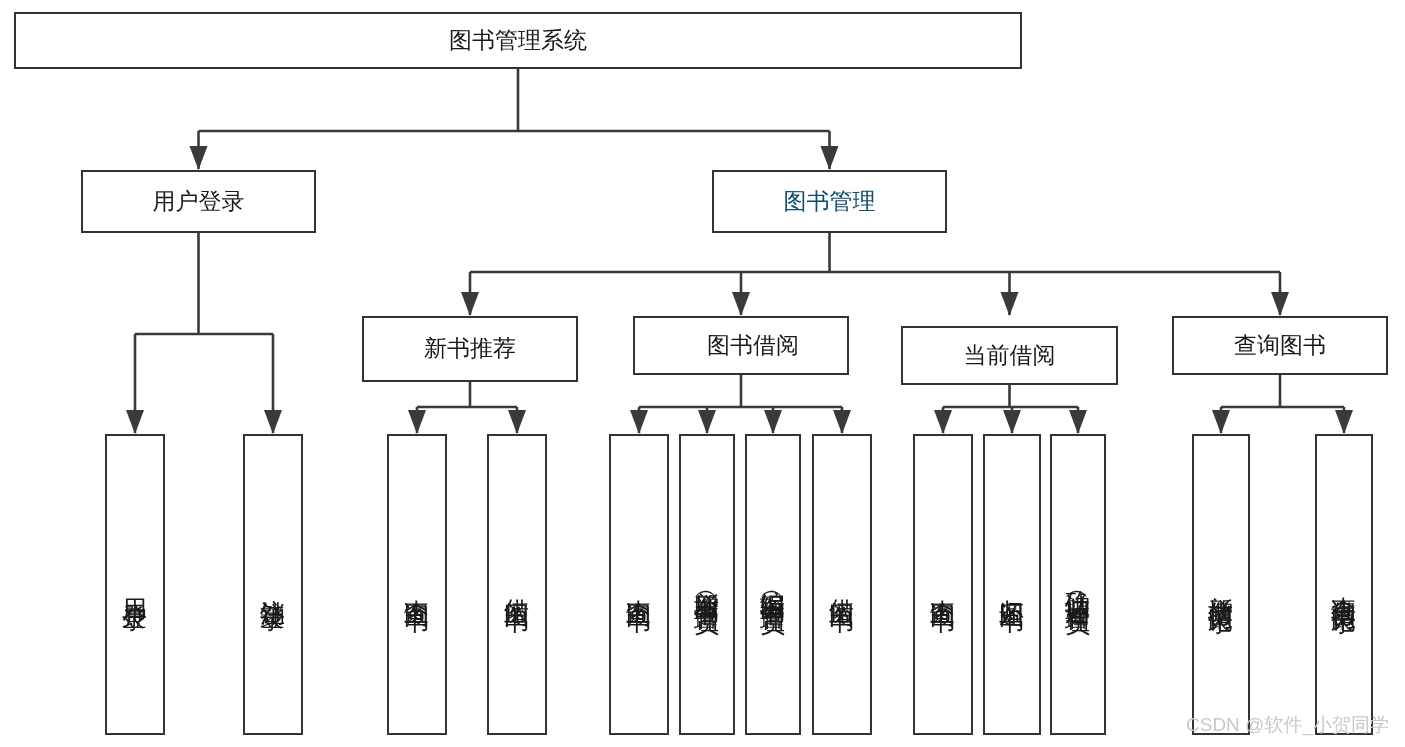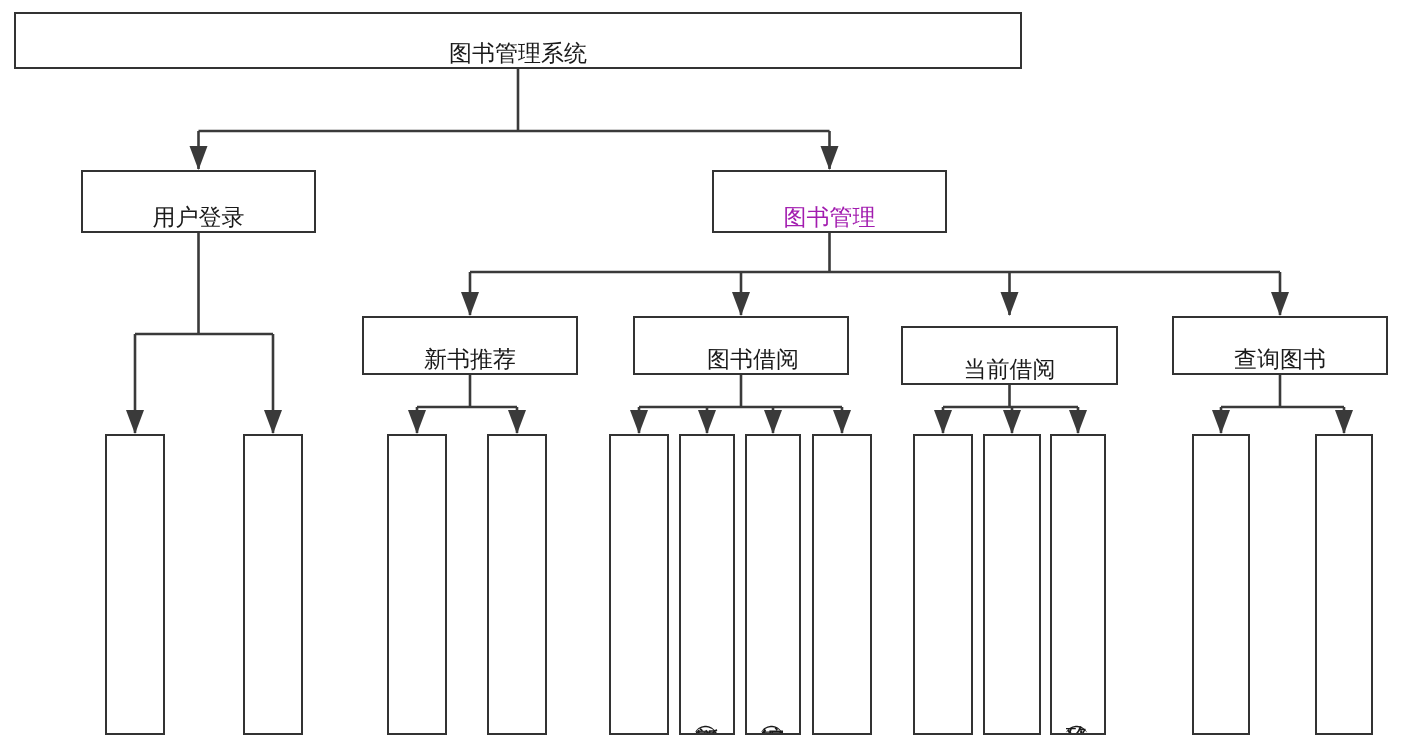--- a/index.html
+++ b/index.html
@@ -24,21 +24,21 @@
     width: 1405px;
     height: 747px;
     pointer-events: none;
   }
   .node {
     position: absolute;
     box-sizing: border-box;
     background: #ffffff;
     border: 2px solid #0f172a;
     display: flex;
-    align-items: flex-end;
+    align-items: center;
     justify-content: center;
     overflow: hidden;
   }
   .node-label {
     color: #1a1a1a;
     text-align: center;
     line-height: 1.12;
     white-space: nowrap;
   }
   .node.horizontal .node-label {
@@ -118,23 +118,23 @@
       <polygon points="1335,410 1353,410 1344,434" fill="#3a3a3a"></polygon>
     </svg>
   <div id="nodes">
       <div class="node horizontal" style="left: 14px; top: 12px; width: 1008px; height: 57px; border-color: rgb(51, 51, 51); background: rgb(255, 255, 255);">
         <span class="node-label" style="color: rgb(26, 26, 26);">图书管理系统</span>
       </div>
       <div class="node horizontal" style="left: 81px; top: 170px; width: 235px; height: 63px; border-color: rgb(51, 51, 51); background: rgb(255, 255, 255);">
         <span class="node-label" style="color: rgb(26, 26, 26);">用户登录</span>
       </div>
       <div class="node horizontal" style="left: 712px; top: 170px; width: 235px; height: 63px; border-color: rgb(51, 51, 51); background: rgb(255, 255, 255);">
-        <span class="node-label" style="color: #a21caf;">图书管理</span>
+        <span class="node-label" style="color: #0c4a6e;">图书管理</span>
       </div>
-      <div class="node horizontal" style="left: 362px; top: 316px; width: 216px; height: 59px; border-color: rgb(51, 51, 51); background: rgb(255, 255, 255);">
+      <div class="node horizontal" style="left: 362px; top: 316px; width: 216px; height: 66px; border-color: rgb(51, 51, 51); background: rgb(255, 255, 255);">
         <span class="node-label" style="color: rgb(26, 26, 26);">新书推荐</span>
       </div>
       <div class="node horizontal" style="left: 633px; top: 316px; width: 216px; height: 59px; border-color: rgb(51, 51, 51); background: rgb(255, 255, 255); padding-left: 24px;">
         <span class="node-label" style="color: rgb(26, 26, 26);">图书借阅</span>
       </div>
       <div class="node horizontal" style="left: 901px; top: 326px; width: 217px; height: 59px; border-color: rgb(51, 51, 51); background: rgb(255, 255, 255);">
         <span class="node-label" style="color: rgb(26, 26, 26);">当前借阅</span>
       </div>
       <div class="node horizontal" style="left: 1172px; top: 316px; width: 216px; height: 59px; border-color: rgb(51, 51, 51); background: rgb(255, 255, 255);">
         <span class="node-label" style="color: rgb(26, 26, 26);">查询图书</span>
@@ -172,13 +172,14 @@
       <div class="node vertical" style="left: 1050px; top: 434px; width: 56px; height: 301px; border-color: rgb(51, 51, 51); background: rgb(255, 255, 255);">
         <span class="node-label" style="color: rgb(26, 26, 26);">确认归还（管理员）</span>
       </div>
       <div class="node vertical" style="left: 1192px; top: 434px; width: 58px; height: 301px; border-color: rgb(51, 51, 51); background: rgb(255, 255, 255);">
         <span class="node-label" style="color: rgb(26, 26, 26);">新增借阅记录</span>
       </div>
       <div class="node vertical" style="left: 1315px; top: 434px; width: 58px; height: 301px; border-color: rgb(51, 51, 51); background: rgb(255, 255, 255);">
         <span class="node-label" style="color: rgb(26, 26, 26);">查询借阅记录</span>
       </div>
     </div>
+  <div id="watermark" style="left: 1186px; top: 712px; color: rgb(201, 201, 201);">CSDN @软件_小贺同学</div>
 </div>
 
 </body></html>

